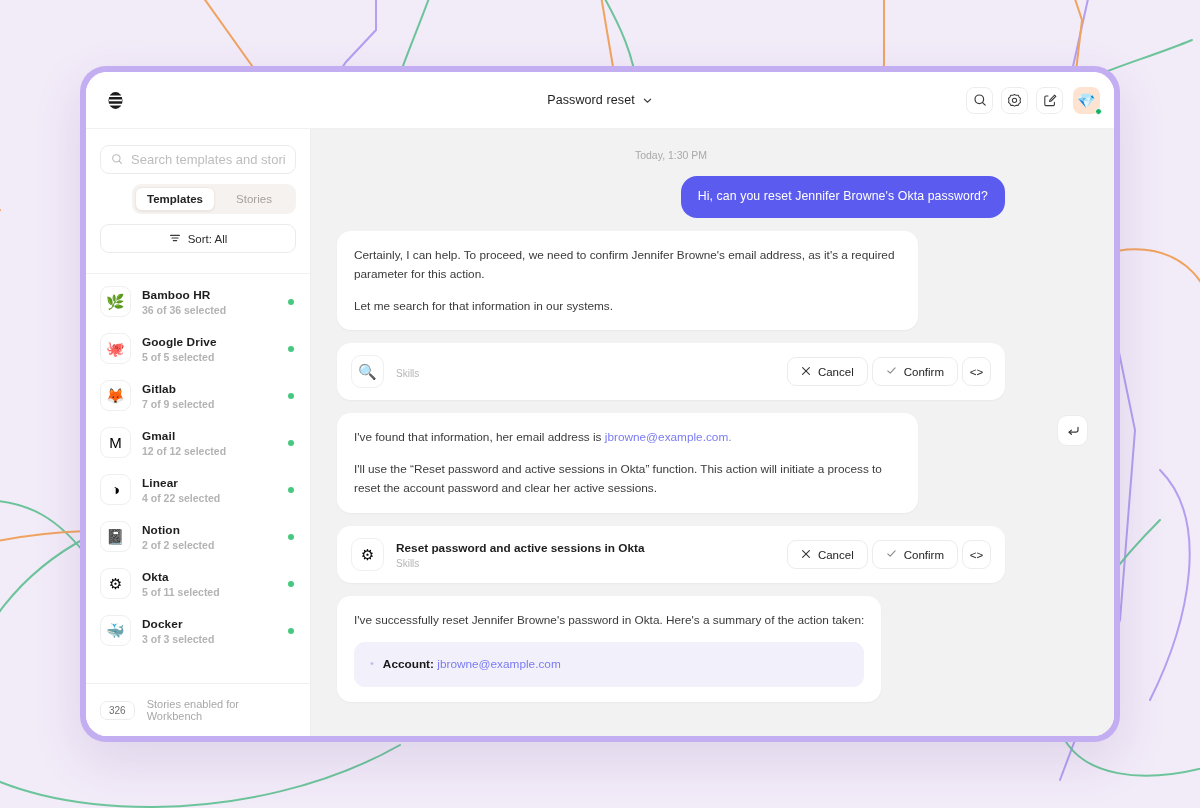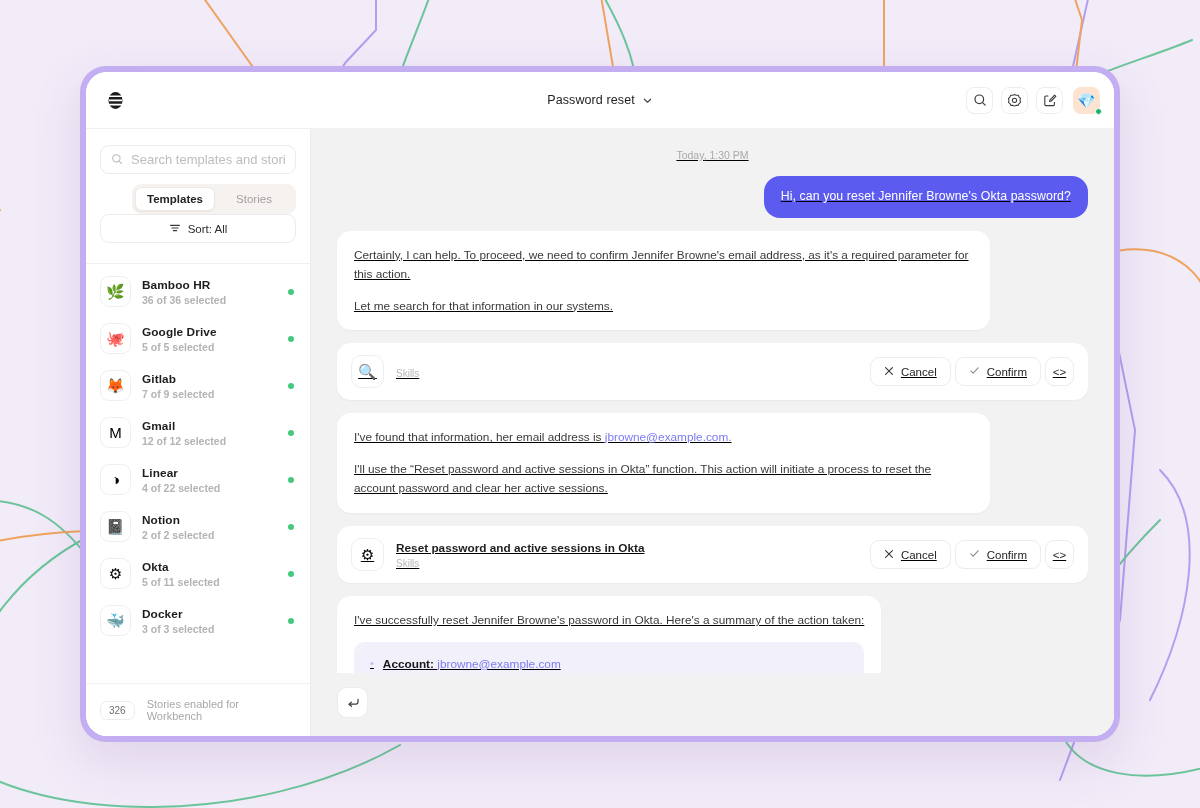--- a/index.html
+++ b/index.html
@@ -108,21 +108,21 @@
     flex: 1; height: 100%; border-radius: 7px;
     display: flex; align-items: center; justify-content: center;
     font-size: 11.5px; color: #a6a0a0; cursor: pointer;
   }
   .seg-item.active {
     background: #fff; color: #242424; font-weight: 600;
     box-shadow: 0 1px 2px rgba(0,0,0,.06);
     border: 1px solid #efe9e4;
   }
   .sort-btn {
-    height: 29px; border-radius: 9px;
+    margin-top: 10px; height: 29px; border-radius: 9px;
     border: 1px solid #eceaea; background: #fff;
     display: flex; align-items: center; justify-content: center; gap: 7px;
     font-size: 11.5px; color: #2b2b2b; cursor: pointer;
   }
 
   .sidebar-list {
     flex: 1; overflow-y: auto; padding: 4px 0 10px 0;
     border-top: 1px solid #f0f0f0; margin-top: 12px;
   }
   .app-row {
@@ -146,23 +146,22 @@
   }
   .count-chip {
     border: 1px solid #ececec; border-radius: 7px;
     font-size: 10px; color: #6e6e6e; padding: 3px 8px;
   }
   .footer-text { font-size: 11px; color: #a8a8a8; }
 
   
   .chat {
     flex: 1; background: #f2f2f2;
-    display: flex; flex-direction: column; min-width: 0; min-height: 0;
+    display: flex; flex-direction: row; min-width: 0; min-height: 0;
     position: relative;
-    text-decoration: underline;
   }
   .chat-scroll {
     flex: 1; overflow: hidden; padding: 20px 26px 0 26px;
     display: flex; flex-direction: column; gap: 13px;
   }
   .chat-time {
     align-self: center; font-size: 10.5px; color: #a9a9a9; margin-bottom: 2px;
   }
   .msg-user {
     align-self: flex-end; max-width: 68%;

